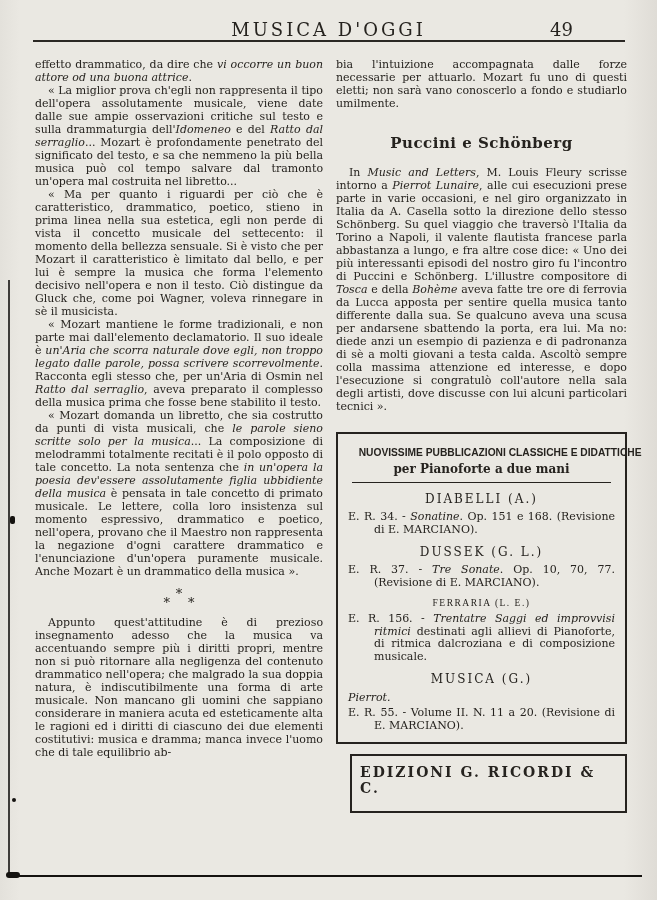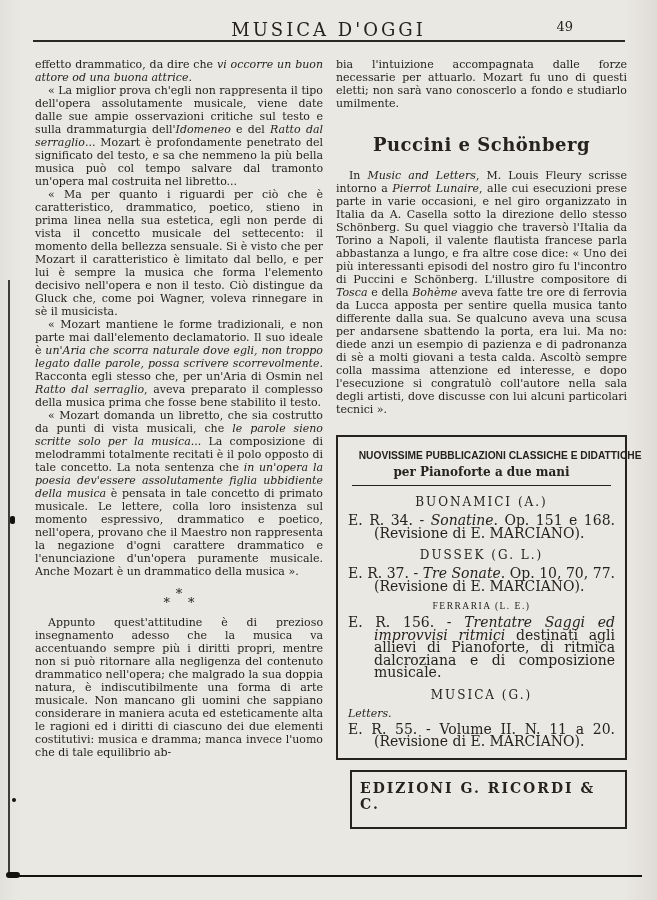--- a/index.html
+++ b/index.html
@@ -13,57 +13,57 @@
   }
   .page {
     position:absolute; inset:0;
     background:linear-gradient(90deg,#e3e1db 0,#eae8e2 3%,#eae8e2 95%,#dfdcd6 100%);
   }
   
   .journal-title {
     position:absolute; top:19px; left:0; right:0;
     text-align:center; font-size:18px; letter-spacing:3px;
   }
-  .page-number { position:absolute; top:19px; right:84px; font-size:13px; }
+  .page-number { position:absolute; top:19px; right:84px; font-size:18px; }
   .header-rule {
     position:absolute; top:40px; left:33px; width:592px; height:2px;
     background:#2b2824;
   }
   
   .col { position:absolute; top:58px; }
   .col-left  { left:35px;  width:288px; }
   .col-right { left:336px; width:291px; }
   p.body {
     font-size:11px; line-height:13px; text-align:justify;
     text-indent:13px; hyphens:auto; -webkit-hyphens:auto;
   }
   p.noindent { text-indent:0; }
   i { font-style:italic; }
   
   .asterism { text-align:center; margin:11px 0 9px; font-size:13px; line-height:9px; }
   .asterism .row2 { letter-spacing:7px; padding-left:7px; }
   
   .section-title {
-    text-align:center; font-size:18px; font-weight:700; letter-spacing:.5px;
+    text-align:center; font-size:15px; font-weight:700; letter-spacing:.5px;
     margin:24px 0 14px;
   }
   
   .ad-box { margin-top:19px; border:2px solid #26231f; padding:7px 10px 4px; }
   .ad-title { text-align:center; white-space:nowrap; overflow:visible; }
   .ad-title span {
     display:inline-block; transform:scaleX(.93); transform-origin:center;
     font-family:"Liberation Sans","DejaVu Sans",sans-serif;
     font-weight:700; font-size:11px; letter-spacing:0;
   }
   .ad-subtitle { text-align:center; font-weight:700; font-size:12px; margin-top:2px; }
   .ad-rule { height:1px; background:#26231f; margin:6px 4px 4px; }
   .composer { text-align:center; font-size:12px; letter-spacing:2px; margin:9px 0 5px; }
   .composer.small { font-size:9.5px; letter-spacing:1.5px;font-family:Liberation Serif, serif; }
   .ad-item {
-    font-size:14px; line-height:12.5px; text-align:justify;
+    font-size:11px; line-height:12.5px; text-align:justify;
     padding-left:26px; text-indent:-26px; margin-bottom:6px;
   }
   .ad-label { font-size:11px; margin:1px 0 3px; }
   
   .publisher-box {
     margin-top:10px; border:2px solid #26231f; padding:8px 8px 15px;
     font-weight:700; font-size:14px; letter-spacing:2px;margin-left:14px;
   }
   
   .artifact { position:absolute; background:#14120f; }
@@ -102,31 +102,31 @@
 
     <p class="body">In <i>Music and Letters</i>, M. Louis Fleury scrisse intorno a <i>Pierrot Lunaire</i>, alle cui esecuzioni prese parte in varie occasioni, e nel giro organizzato in Italia da A. Casella sotto la direzione dello stesso Schönberg. Su quel viaggio che traversò l'Italia da Torino a Napoli, il valente flautista francese parla abbastanza a lungo, e fra altre cose dice: « Uno dei più interessanti episodi del nostro giro fu l'incontro di Puccini e Schönberg. L'illustre compositore di <i>Tosca</i> e della <i>Bohème</i> aveva fatte tre ore di ferrovia da Lucca apposta per sentire quella musica tanto differente dalla sua. Se qualcuno aveva una scusa per andarsene sbattendo la porta, era lui. Ma no: diede anzi un esempio di pazienza e di padronanza di sè a molti giovani a testa calda. Ascoltò sempre colla massima attenzione ed interesse, e dopo l'esecuzione si congratulò coll'autore nella sala degli artisti, dove discusse con lui alcuni particolari tecnici ».</p>
 
     <div class="ad-box">
       <div class="ad-title">
         <span>NUOVISSIME PUBBLICAZIONI CLASSICHE E DIDATTICHE</span>
       </div>
       <div class="ad-subtitle">per Pianoforte a due mani</div>
       <div class="ad-rule"></div>
 
-      <div class="composer">BUONAMICI (A.)</div>
+      <div class="composer">DIABELLI (A.)</div>
       <p class="ad-item">E. R. 34. - <i>Sonatine</i>. Op. 151 e 168. (Revisione di E. MARCIANO).</p>
 
       <div class="composer">DUSSEK (G. L.)</div>
       <p class="ad-item">E. R. 37. - <i>Tre Sonate</i>. Op. 10, 70, 77. (Revisione di E. MARCIANO).</p>
 
       <div class="composer small">FERRARIA (L. E.)</div>
       <p class="ad-item">E. R. 156. - <i>Trentatre Saggi ed improvvisi ritmici</i> destinati agli allievi di Pianoforte, di ritmica dalcroziana e di composizione musicale.</p>
 
       <div class="composer">MUSICA (G.)</div>
-      <p class="ad-label"><i>Letters.</i></p>
+      <p class="ad-label"><i>Pierrot.</i></p>
       <p class="ad-item">E. R. 55. - Volume II. N. 11 a 20. (Revisione di E. MARCIANO).</p>
     </div>
 
     <div class="publisher-box">
       <span>EDIZIONI G. RICORDI &amp; C.</span>
     </div>
   </div>
 
   <div class="artifact a-left-line"></div>
   <div class="artifact a-bottom-line"></div>

